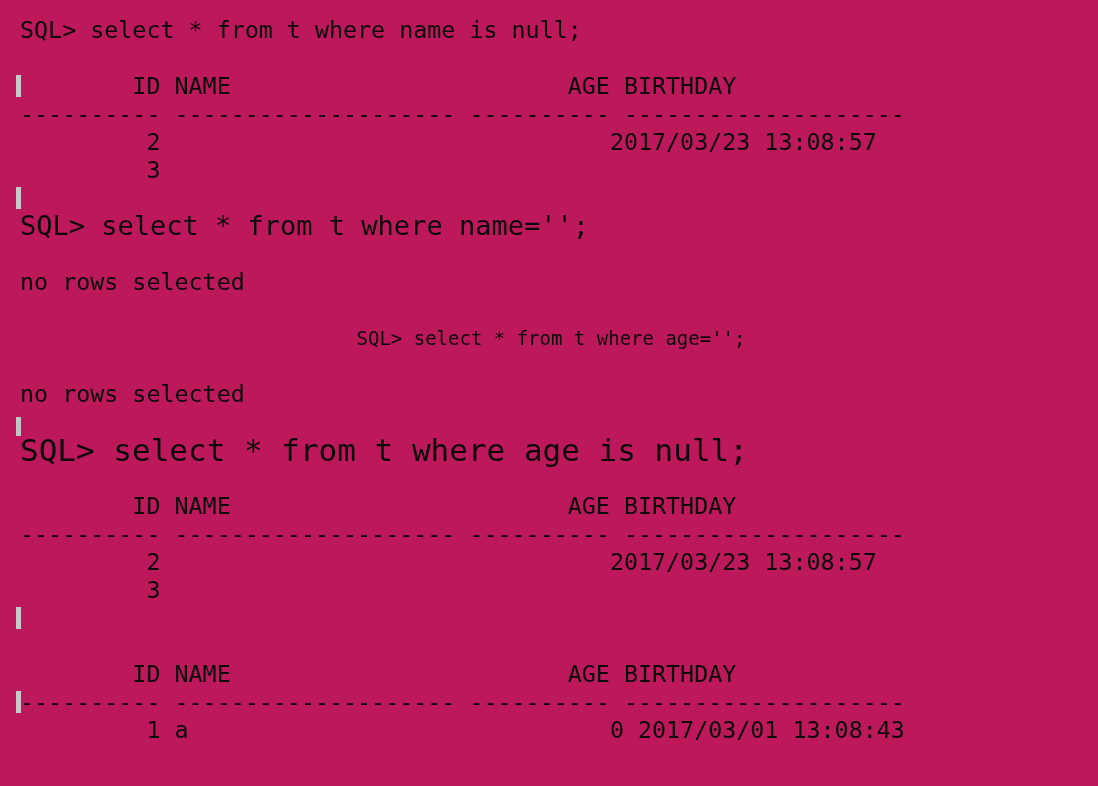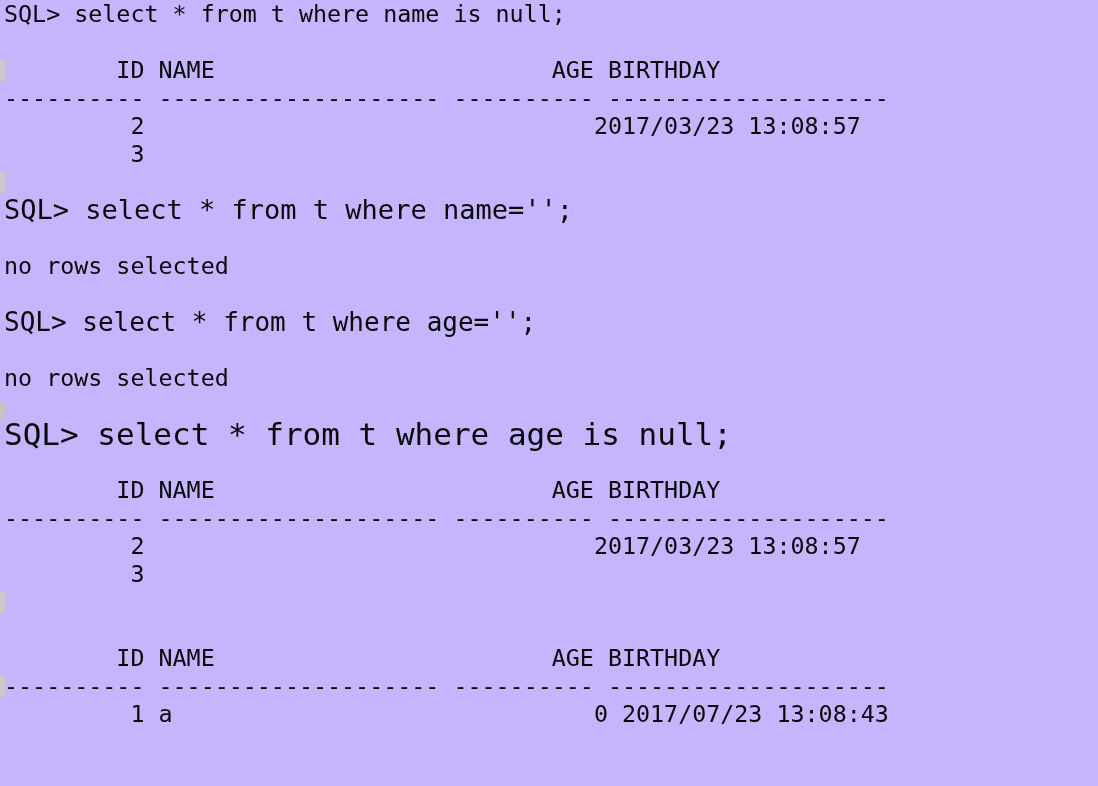--- a/index.html
+++ b/index.html
@@ -11,27 +11,27 @@
   body {
     width: 1098px;
     height: 786px;
     overflow: hidden;
     font-family: "DejaVu Sans Mono", "Liberation Mono", monospace;
   }
   #terminal {
     position: relative;
     width: 1098px;
     height: 786px;
-    background: #c4b5fd;
+    background: #be185d;
     color: #050505;
     font-family: "DejaVu Sans Mono", "Liberation Mono", monospace;
     font-size: 21px;
     line-height: 28px;
     letter-spacing: 0px;
-    padding: 0;
+    padding: 16px;
     box-sizing: border-box;
   }
   .term-line {
     position: relative;
     height: 28px;
     line-height: 28px;
     white-space: pre;
     font-size: 21px;
     font-family: "DejaVu Sans Mono", "Liberation Mono", monospace;
     padding-left: 4px;
@@ -71,29 +71,29 @@
   <div class="term-line" style="font-size: 23.3368px;"></div>
   <div class="term-line artifact" style="font-size: 23.3368px;">        ID NAME                        AGE BIRTHDAY</div>
   <div class="term-line rule" style="font-size: 23.3368px;">---------- -------------------- ---------- --------------------</div>
   <div class="term-line" style="font-size: 23.3368px;">         2                                2017/03/23 13:08:57</div>
   <div class="term-line" style="font-size: 23.3368px;">         3</div>
   <div class="term-line artifact" style="font-size: 23.3368px;"></div>
   <div class="term-line" style="font-size: 27px;">SQL&gt; select * from t where name='';</div>
   <div class="term-line" style="font-size: 23.3368px;"></div>
   <div class="term-line" style="font-size: 23.3368px;">no rows selected</div>
   <div class="term-line" style="font-size: 23.3368px;"></div>
-  <div class="term-line" style="font-size: 26px;">SQL&gt; select * from t where age='';</div>
+  <div class="term-line" style="font-size: 19px; text-align: center;">SQL&gt; select * from t where age='';</div>
   <div class="term-line" style="font-size: 23.3368px;"></div>
   <div class="term-line" style="font-size: 23.3368px;">no rows selected</div>
   <div class="term-line artifact-low" style="font-size: 23.3368px;"></div>
   <div class="term-line" style="font-size: 31px;">SQL&gt; select * from t where age is null;</div>
   <div class="term-line" style="font-size: 23.3368px;"></div>
   <div class="term-line" style="font-size: 23.3368px;">        ID NAME                        AGE BIRTHDAY</div>
   <div class="term-line rule" style="font-size: 23.3368px;">---------- -------------------- ---------- --------------------</div>
   <div class="term-line" style="font-size: 23.3368px;">         2                                2017/03/23 13:08:57</div>
   <div class="term-line" style="font-size: 23.3368px;">         3</div>
   <div class="term-line artifact" style="font-size: 23.3368px;"></div>
   <div class="term-line" style="font-size: 23.3368px;"></div>
   <div class="term-line" style="font-size: 23.3368px;">        ID NAME                        AGE BIRTHDAY</div>
   <div class="term-line rule artifact" style="font-size: 23.3368px;">---------- -------------------- ---------- --------------------</div>
-  <div class="term-line" style="font-size: 23.3368px;">         1 a                              0 2017/07/23 13:08:43</div>
+  <div class="term-line" style="font-size: 23.3368px;">         1 a                              0 2017/03/01 13:08:43</div>
   <div class="term-line" style="font-size: 23.3368px;"></div>
 </div>
 
 </body></html>

